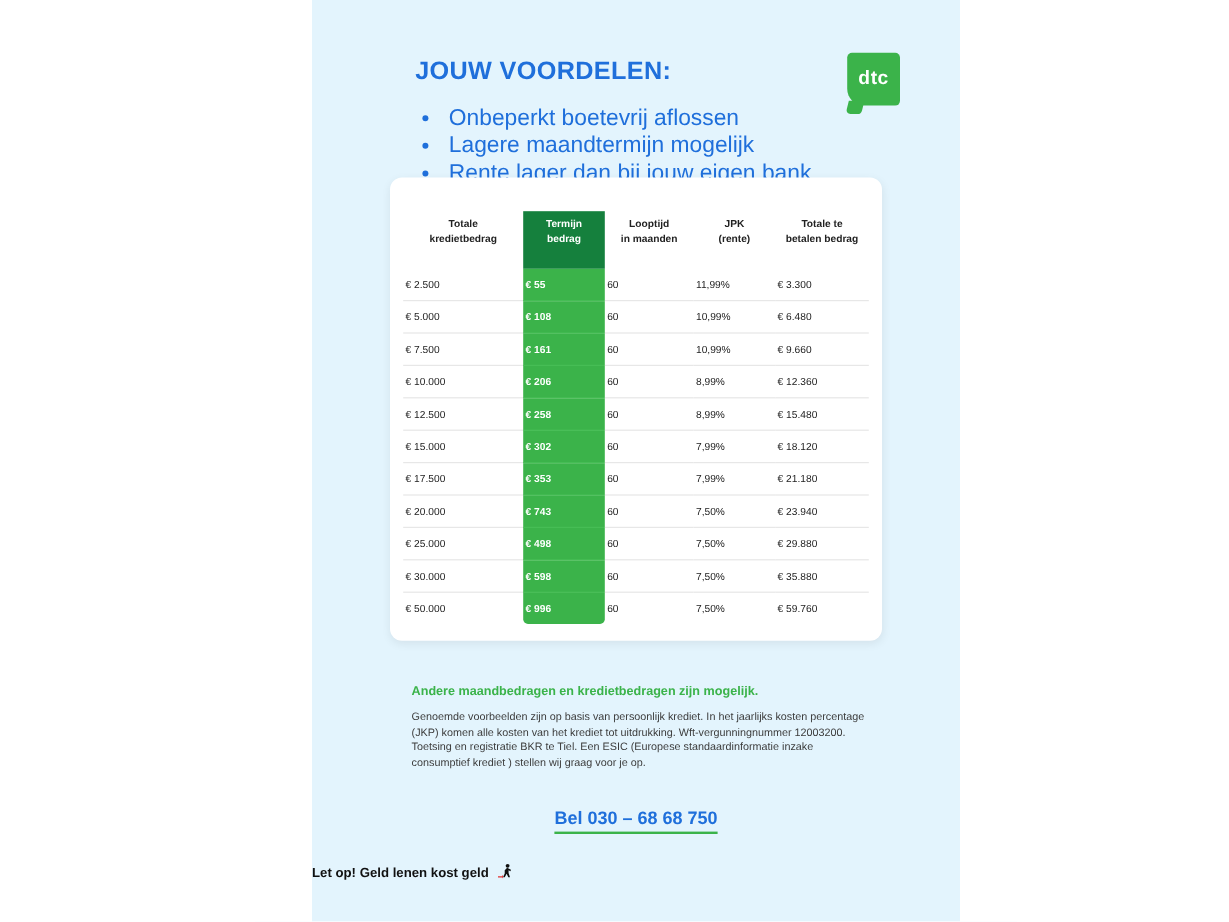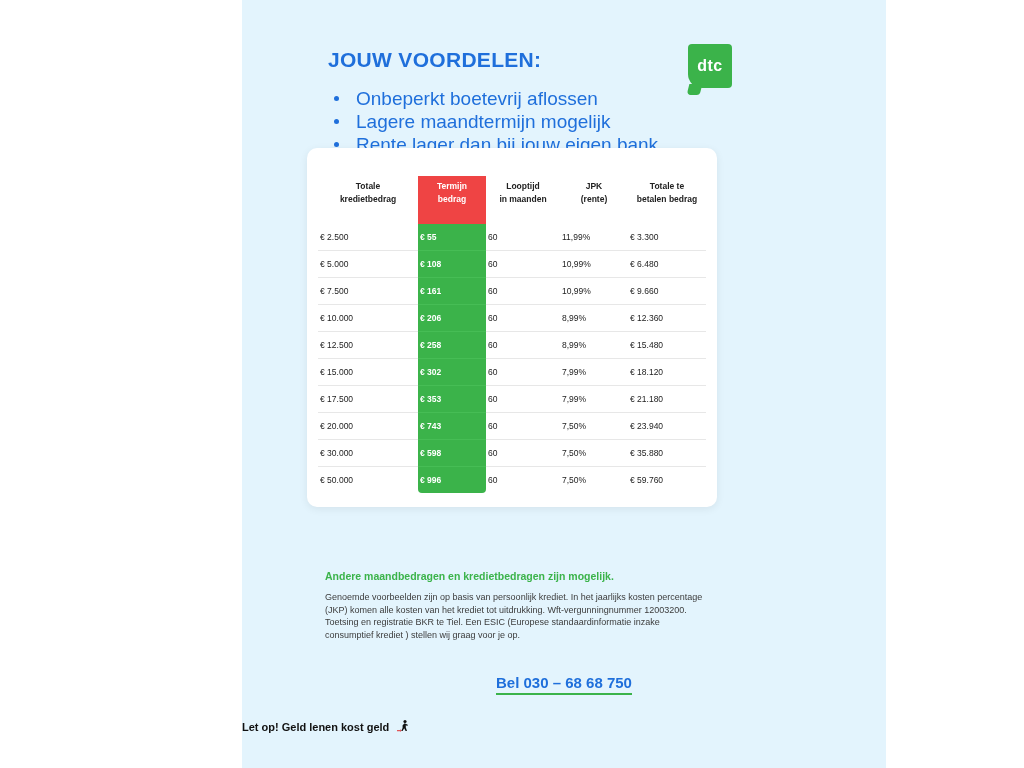--- a/index.html
+++ b/index.html
@@ -12,23 +12,23 @@
     overflow: hidden;
   }
   #page {
     position: relative;
     width: 1024px;
     height: 768px;
     background: #ffffff;
   }
   .poster {
     position: absolute;
-    left: 242px;
+    left: 260px;
     top: 0;
-    width: 644px;
+    width: 540px;
     height: 768px;
     background: #e3f4fd;
   }
   .poster-inner {
     position: relative;
     width: 100%;
     height: 100%;
   }
 
   
@@ -128,21 +128,21 @@
   table.rates th {
     font-size: 8.5px;
     font-weight: bold;
     color: #222222;
     text-align: center;
     padding: 4px 2px 18px 2px;
     vertical-align: top;
     line-height: 13px;
   }
   table.rates th.hl {
-    background: #ef4444;
+    background: #15803d;
     color: #ffffff;
     border-radius: 0;
   }
   table.rates td {
     font-size: 8.5px;
     color: #222222;
     text-align: left;
     padding: 8px 2px;
     border-bottom: 1px solid #e7e7e7;
   }
@@ -315,20 +315,27 @@
               <td>60</td>
               <td>7,99%</td>
               <td>€ 21.180</td>
             </tr>
             <tr>
               <td>€ 20.000</td>
               <td class="hl">€ 743</td>
               <td>60</td>
               <td>7,50%</td>
               <td>€ 23.940</td>
+            </tr>
+            <tr>
+              <td>€ 25.000</td>
+              <td class="hl">€ 498</td>
+              <td>60</td>
+              <td>7,50%</td>
+              <td>€ 29.880</td>
             </tr>
             <tr>
               <td>€ 30.000</td>
               <td class="hl">€ 598</td>
               <td>60</td>
               <td>7,50%</td>
               <td>€ 35.880</td>
             </tr>
             <tr>
               <td>€ 50.000</td>

